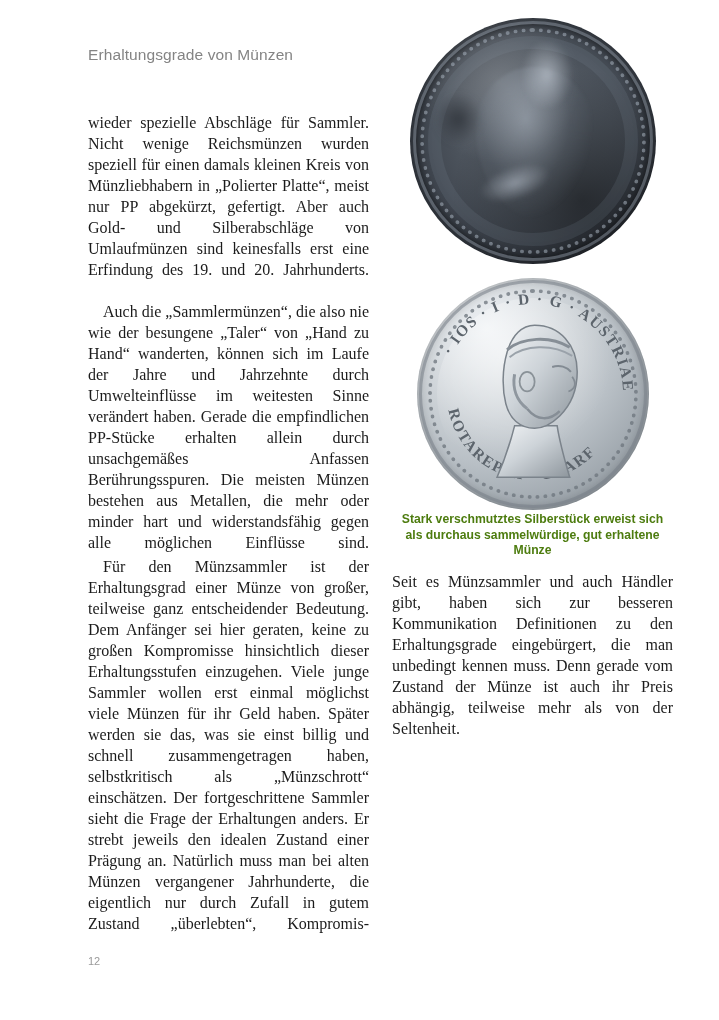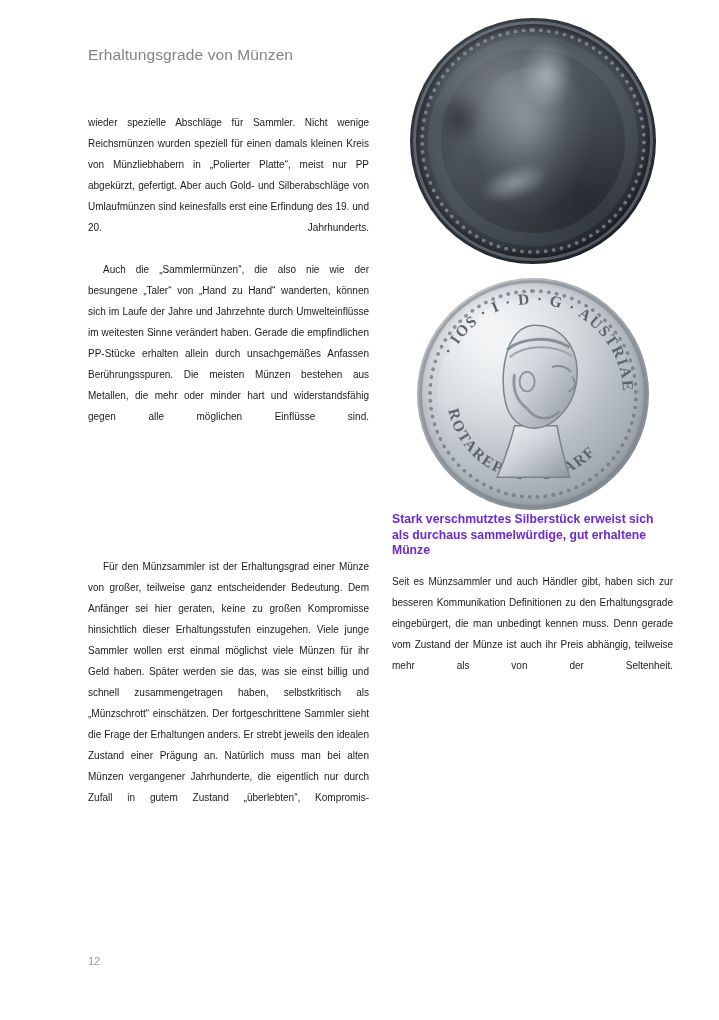--- a/index.html
+++ b/index.html
@@ -25,27 +25,28 @@
     top: 46px;
     font-size: 15.5px;
     letter-spacing: 0.1px;
     color: #848484;
     white-space: nowrap;
   }
 
   
   .col {
     position: absolute;
-    font-size: 10px;
+    font-size: 16px;
     line-height: 21px;
     color: #1b1b1b;
     text-align: justify;
     text-justify: inter-word;
     -webkit-hyphens: none;
     hyphens: none;
+    font-family: Liberation Serif, serif;
   }
   .col-left-top {
     left: 68px;
     top: 112px;
     width: 281px;
   }
   .col-left-bottom {
     left: 68px;
     top: 556px;
     width: 281px;
@@ -212,22 +213,22 @@
 
   
   .caption {
     position: absolute;
     left: 372px;
     top: 512px;
     width: 281px;
     font-size: 12.2px;
     line-height: 15.5px;
     font-weight: bold;
-    color: #6d28d9;
-    text-align: left;
+    color: #4d7c0f;
+    text-align: center;
   }
 
   
   .folio {
     position: absolute;
     left: 68px;
     top: 955px;
     font-size: 11px;
     color: #9a9a9a;
   }

